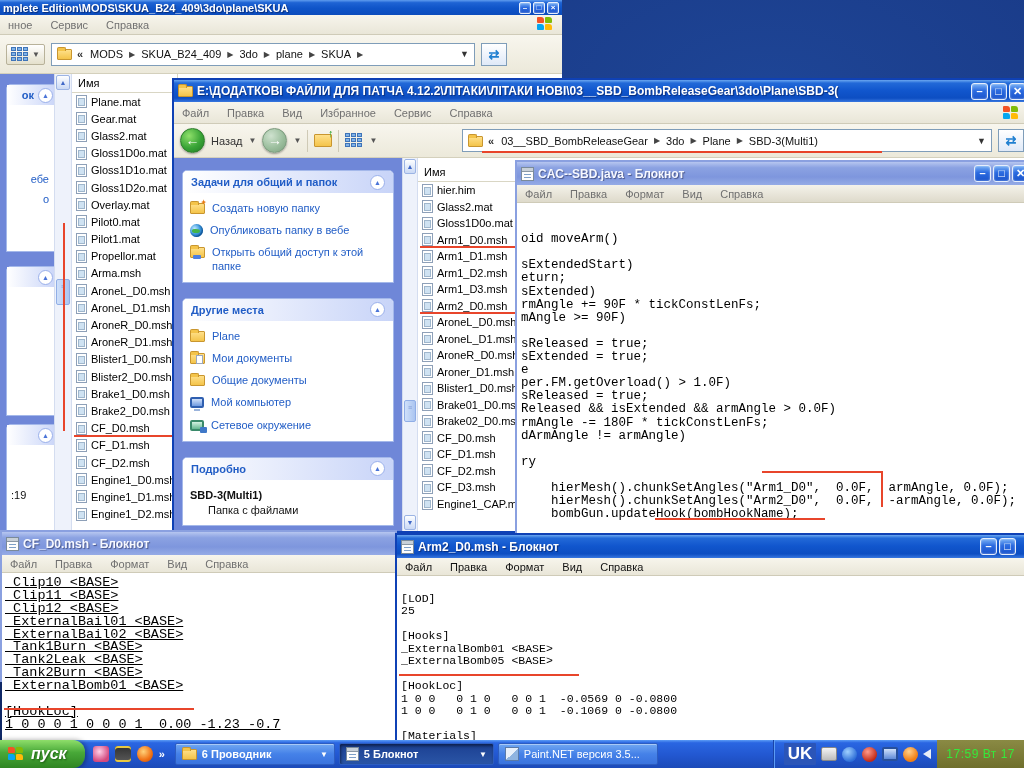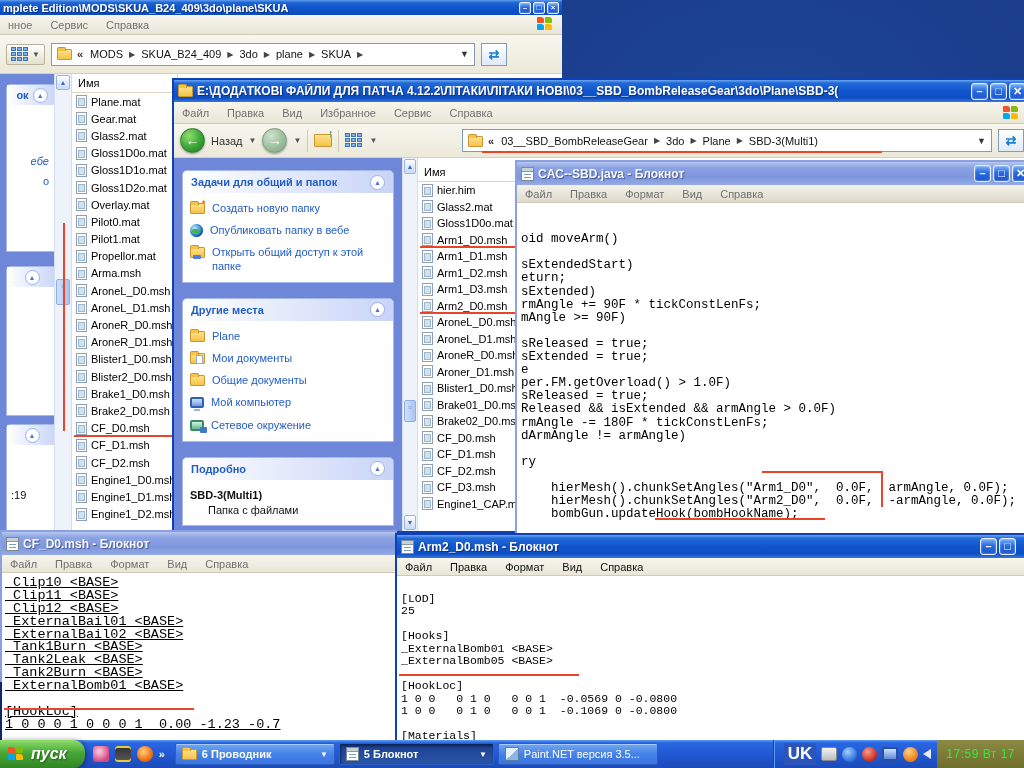--- a/index.html
+++ b/index.html
@@ -116,21 +116,21 @@
   
   #win1{left:0;top:0;width:562px;height:540px;border:none;}
   #win1 .titlebar{height:15px;font-size:11px;padding:0 3px;
     background:linear-gradient(180deg,#5f9cee 0%,#1e63d4 18%,#0f54c8 55%,#0c4cbc 100%);}
   #win1 .menubar{height:20px;}
   #win1 .toolbar{height:39px;}
   #win1-body{position:relative;width:100%;height:466px;background:#fff;}
   #win1-sliver{position:absolute;left:0;top:0;width:54px;height:100%;background:#6f87d8;overflow:hidden;}
   .sliver-panel{position:absolute;left:6px;right:-4px;background:#fff;border:1px solid #a4b8ea;border-radius:5px 5px 0 0;}
   .sliver-head{height:20px;background:linear-gradient(90deg,#ffffff,#c8d4f8);display:flex;align-items:center;
-    justify-content:center;gap:4px;padding:0 4px;color:#215dc6;font-weight:bold;font-size:11px;}
+    justify-content:flex-end;gap:4px;padding:0 4px;color:#215dc6;font-weight:bold;font-size:11px;}
   .sliver-frag{font-size:11px;color:#215dc6;text-align:right;padding-right:8px;margin-top:8px;}
   #win1-scroll{position:absolute;left:54px;top:0;width:18px;height:100%;}
   #win1-list{position:absolute;left:72px;top:0;width:106px;height:100%;background:#fff;overflow:hidden;}
   #win1-list .file-row{height:17.2px;}
   #win1 .addr{flex:0 0 auto;width:424px;}
   .views-btn{display:flex;align-items:center;gap:3px;border:1px solid #b8b29a;border-radius:2px;
     background:linear-gradient(180deg,#fff,#e4e0cc);padding:2px 4px;}
 
   
   #win2{left:172px;top:78px;width:860px;height:455px;}
@@ -267,21 +267,21 @@
       </div>
       <span class="refresh-btn">⇄</span>
     </div>
     <div id="win1-body">
       <div id="win1-sliver">
         <div class="sliver-panel" style="top:10px;height:168px;">
           <div class="sliver-head">
               <span>ок</span>
               <span class="tp-chev">▲</span>
             </div>
-          <div class="sliver-frag" style="margin-top:50px;font-style:italic;">ебе</div>
+          <div class="sliver-frag" style="margin-top:68px;">ебе</div>
           <div class="sliver-frag">о</div>
         </div>
         <div class="sliver-panel" style="top:192px;height:150px;">
           <div class="sliver-head">
               <span class="tp-chev">▲</span>
             </div>
         </div>
         <div class="sliver-panel" style="top:350px;height:108px;">
           <div class="sliver-head">
               <span class="tp-chev">▲</span>

